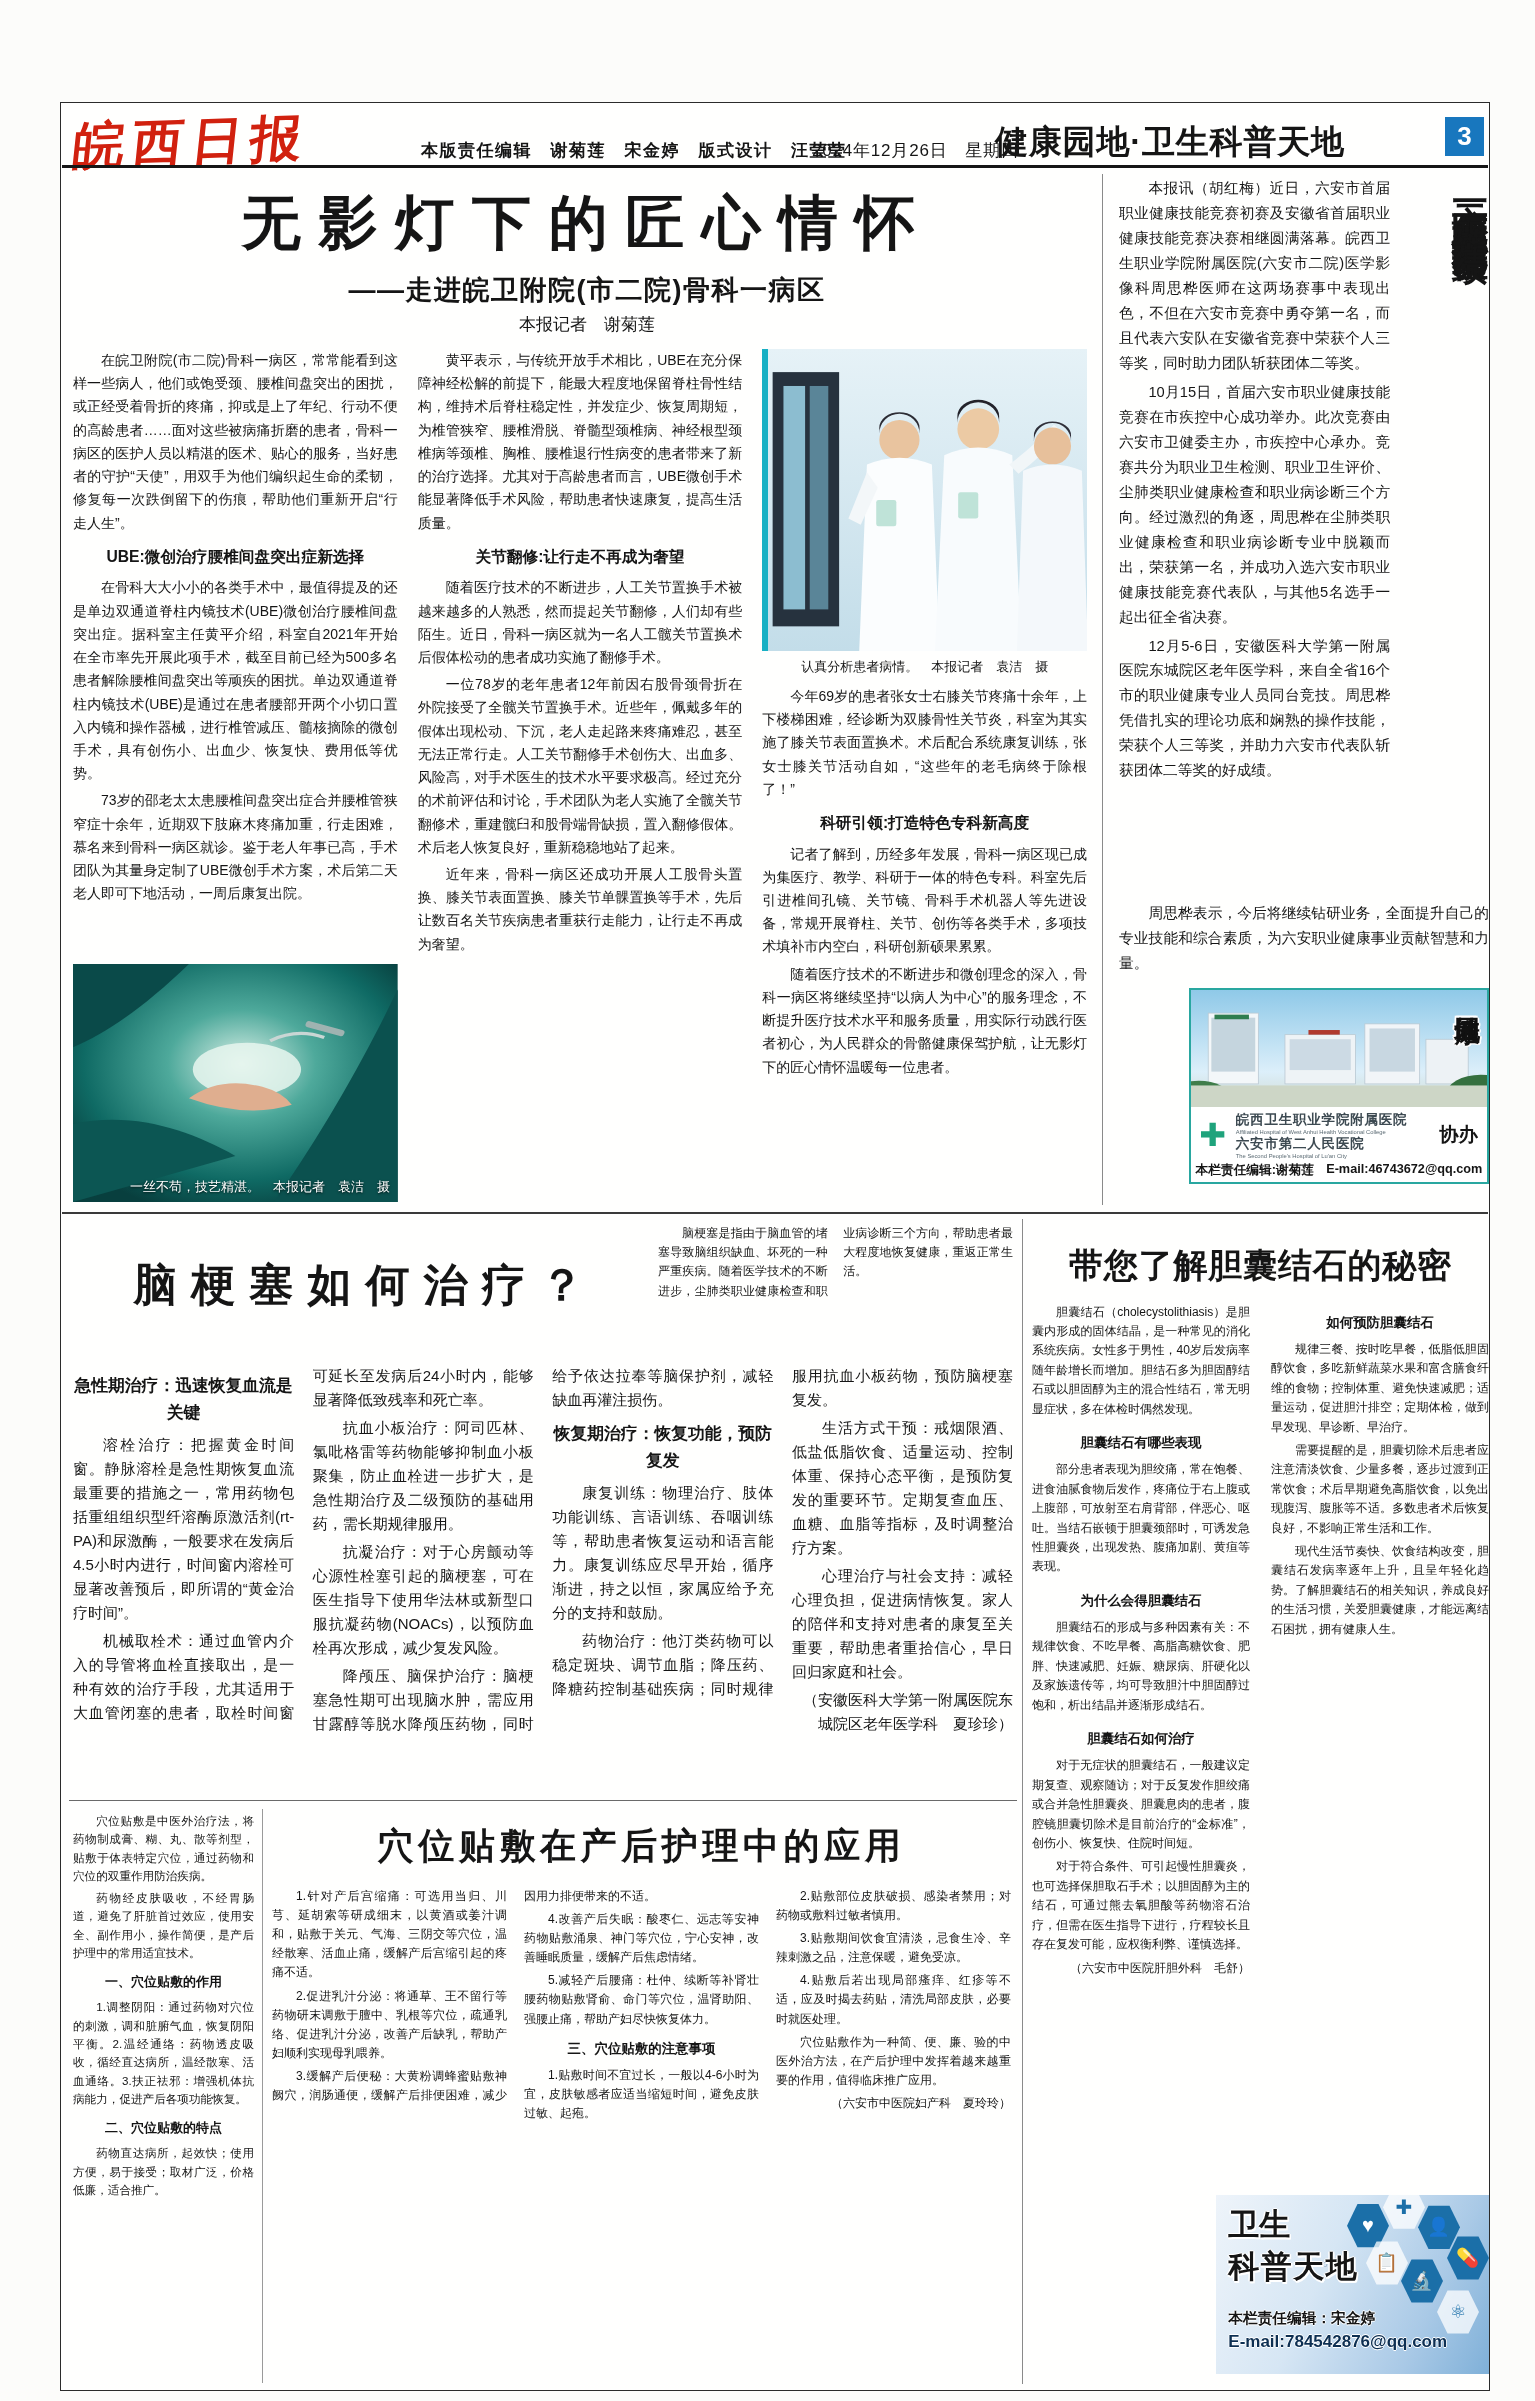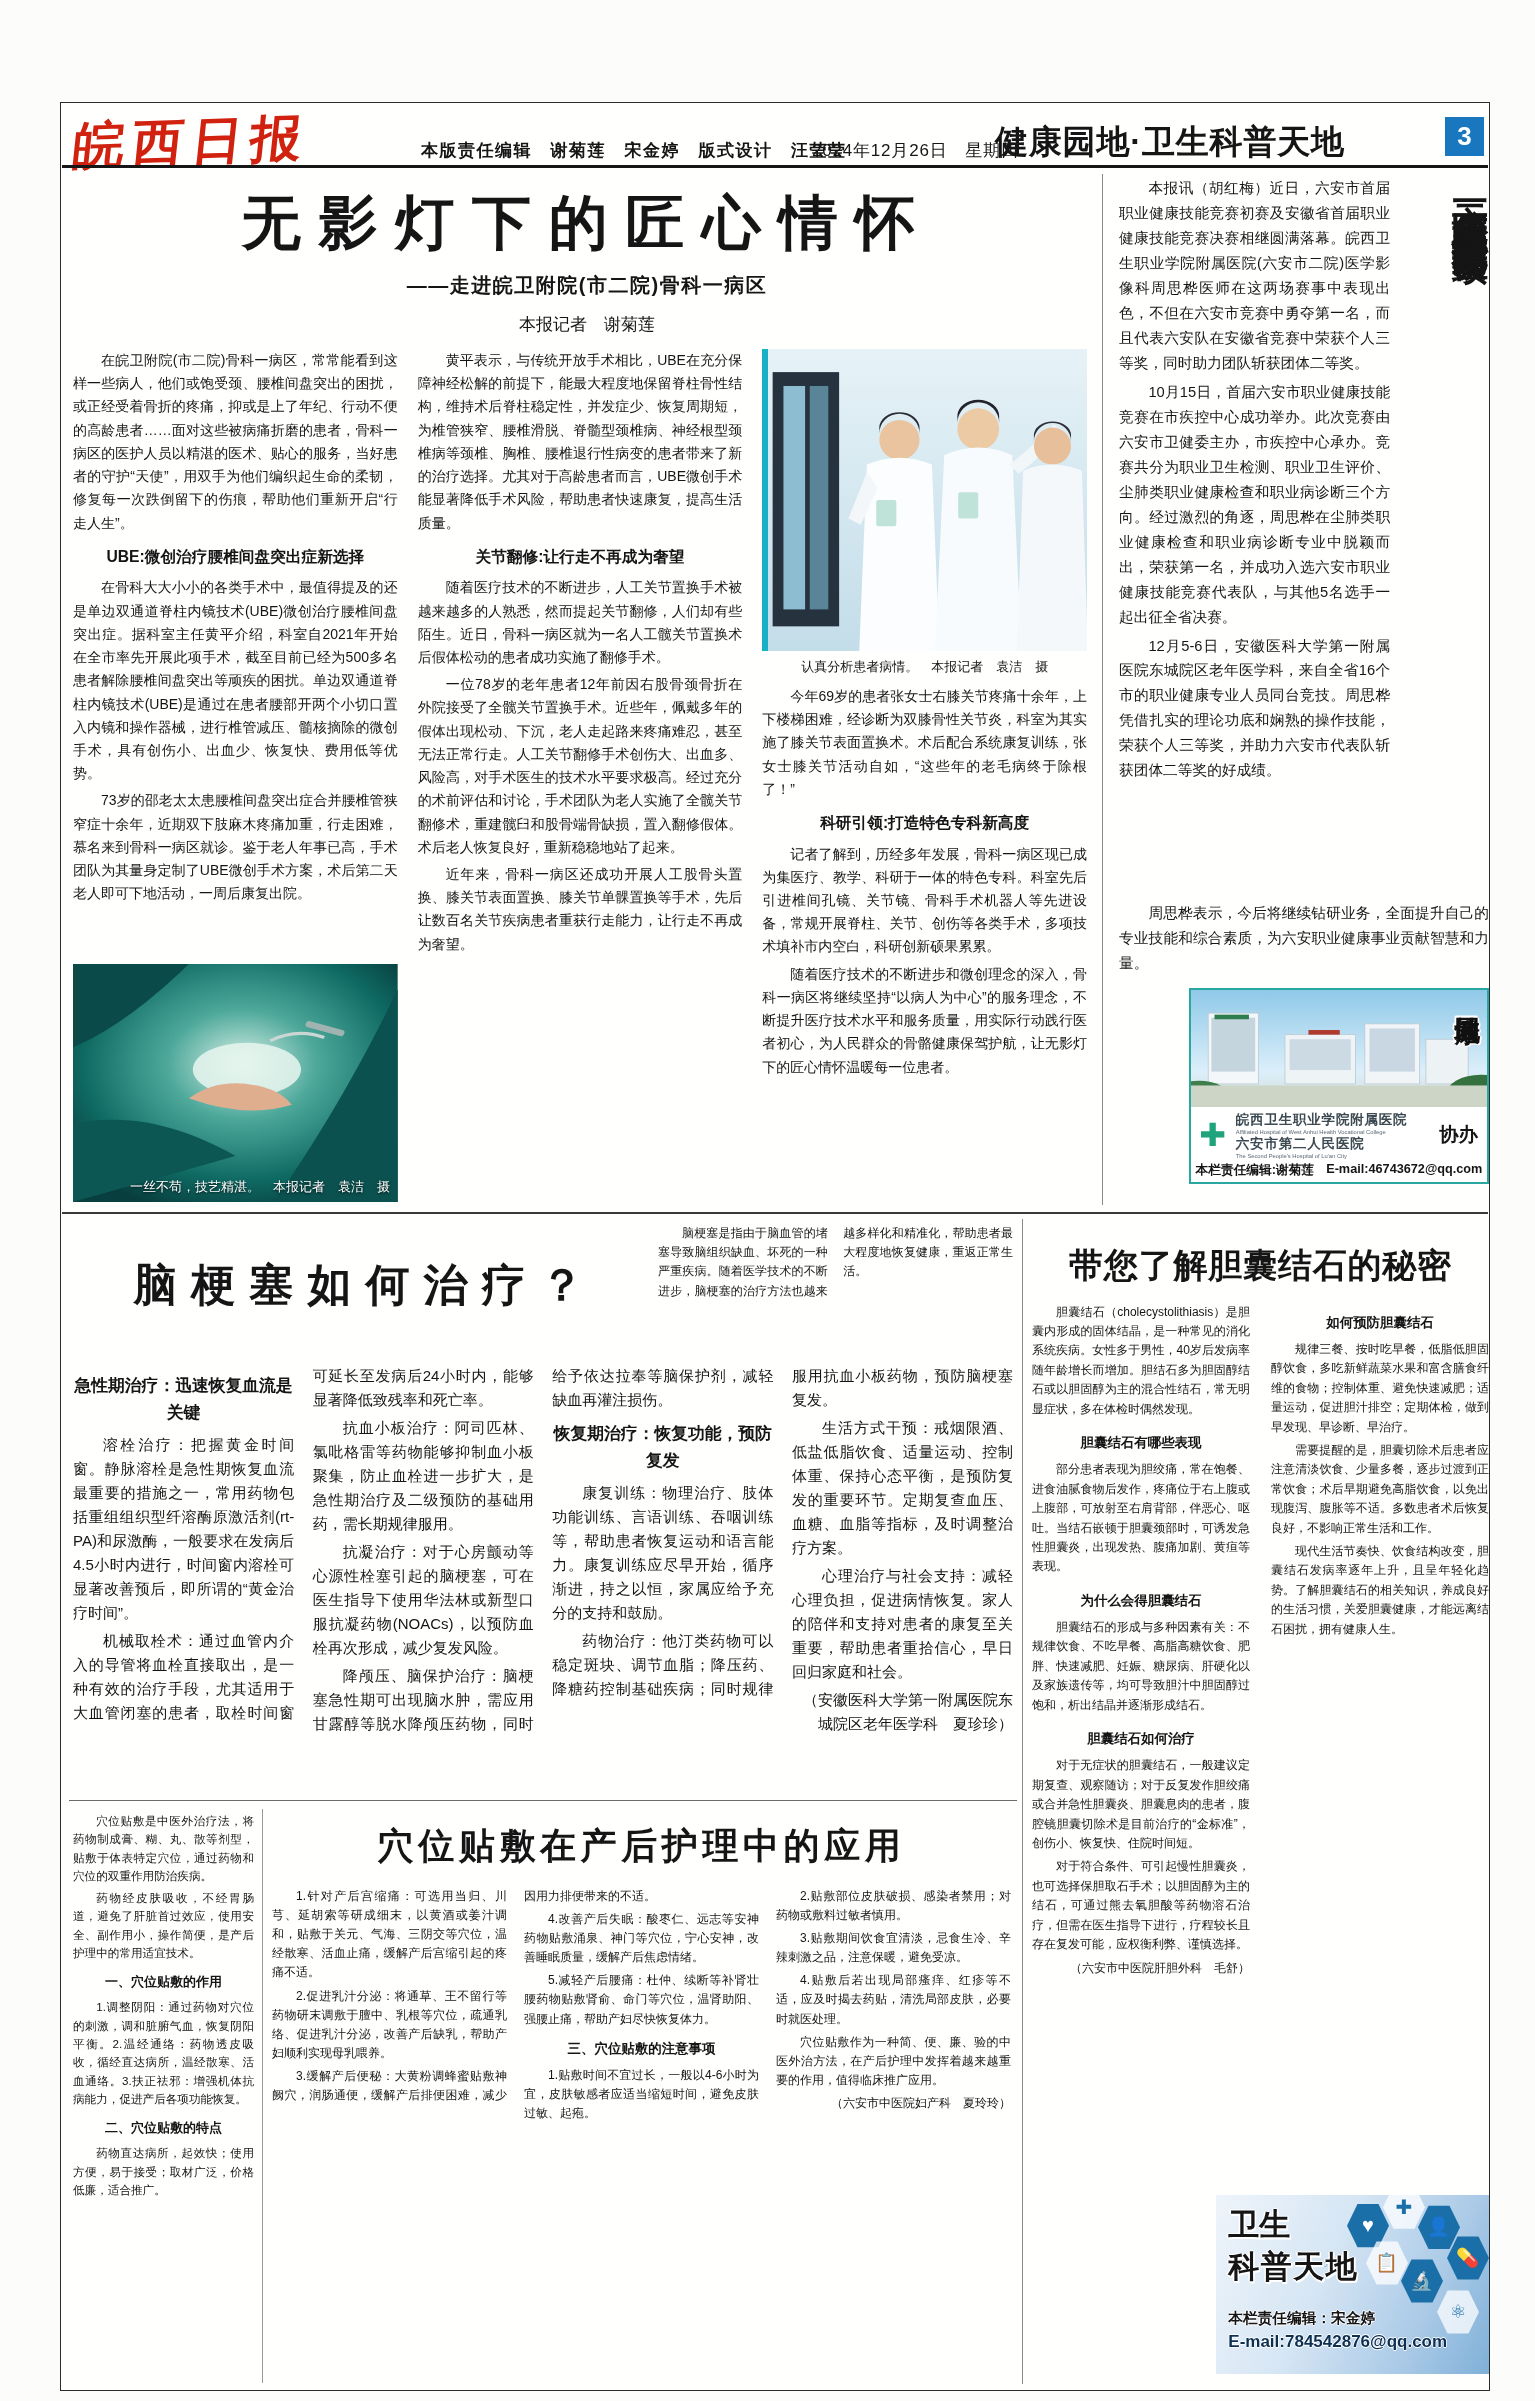--- a/index.html
+++ b/index.html
@@ -15,21 +15,21 @@
   .section-title{left:995px;top:120px;font-size:33px;font-weight:900;letter-spacing:0.8px;white-space:nowrap;}
   .pagenum{left:1445px;top:117px;width:39px;height:39px;background:#1877be;color:#fff;font-size:26px;
            font-weight:800;display:flex;align-items:center;justify-content:center;}
   .header-rule{left:62px;top:165px;width:1426px;height:3.1px;background:#161616;}
   
   .para{margin:0 0 3.9px;text-indent:2em;text-align:justify;}
   .subhead{margin:9.3px 0 6.2px;text-align:center;font-weight:900;font-size:1.12em;text-indent:0;}
   .attr{text-align:right;text-indent:0;}
   
   .main-title{left:83px;top:184px;width:1008px;text-align:center;font-size:59px;font-weight:900;letter-spacing:.30em;white-space:nowrap;}
-  .main-subtitle{left:83px;top:272px;width:1008px;text-align:center;font-size:20px;font-weight:800;letter-spacing:1.5px;}
+  .main-subtitle{left:83px;top:272px;width:1008px;text-align:center;font-size:27px;font-weight:800;letter-spacing:1.5px;}
   .main-byline{left:83px;top:313px;width:1008px;text-align:center;font-size:17px;}
   .main-cols{left:73px;top:349px;width:1014px;height:853px;display:flex;gap:20px;font-size:14px;line-height:1.66;}
   .mcol{flex:1;overflow:hidden;display:flex;flex-direction:column;}
   .photo{position:relative;width:100%;overflow:hidden;}
   .photo svg{display:block;width:100%;height:100%;}
   .photo-main{height:302px;border-left:6.2px solid #18b0c4;}
   .photo-surgery{height:238px;margin-top:auto;}
   .photo-caption{font-size:13px;text-align:center;margin:4.6px 0 7.7px;text-indent:0;}
   .overlay-caption{position:absolute;right:7.7px;bottom:4.6px;color:#fff;font-size:13px;text-shadow:0 0.8px 2.3px rgba(0,0,0,.85);}
   
@@ -254,21 +254,21 @@
 
   <div class="abs hrule1"></div>
   <div class="abs vdiv2"></div>
   <div class="abs hrule2"></div>
   <div class="abs vdiv3"></div>
 
   <div class="abs stroke">
     <div class="stroke-head-row">
       <div class="stroke-title">脑梗塞如何治疗？</div>
       <div class="stroke-intro">
-          <p class="para">脑梗塞是指由于脑血管的堵塞导致脑组织缺血、坏死的一种严重疾病。随着医学技术的不断进步，脑梗塞的治疗方法也越来越多样化和精准化，帮助患者最大程度地恢复健康，重返正常生活。</p>
+          <p class="para">脑梗塞是指由于脑血管的堵塞导致脑组织缺血、坏死的一种严重疾病。随着医学技术的不断进步，尘肺类职业健康检查和职业病诊断三个方向，帮助患者最大程度地恢复健康，重返正常生活。</p>
         </div>
     </div>
     <div class="stroke-cols">
         <h4 class="subhead">急性期治疗：迅速恢复血流是关键</h4>
         <p class="para">溶栓治疗：把握黄金时间窗。静脉溶栓是急性期恢复血流最重要的措施之一，常用药物包括重组组织型纤溶酶原激活剂(rt-PA)和尿激酶，一般要求在发病后4.5小时内进行，时间窗内溶栓可显著改善预后，即所谓的“黄金治疗时间”。</p>
         <p class="para">机械取栓术：通过血管内介入的导管将血栓直接取出，是一种有效的治疗手段，尤其适用于大血管闭塞的患者，取栓时间窗可延长至发病后24小时内，能够显著降低致残率和死亡率。</p>
         <p class="para">抗血小板治疗：阿司匹林、氯吡格雷等药物能够抑制血小板聚集，防止血栓进一步扩大，是急性期治疗及二级预防的基础用药，需长期规律服用。</p>
         <p class="para">抗凝治疗：对于心房颤动等心源性栓塞引起的脑梗塞，可在医生指导下使用华法林或新型口服抗凝药物(NOACs)，以预防血栓再次形成，减少复发风险。</p>
         <p class="para">降颅压、脑保护治疗：脑梗塞急性期可出现脑水肿，需应用甘露醇等脱水降颅压药物，同时给予依达拉奉等脑保护剂，减轻缺血再灌注损伤。</p>
         <h4 class="subhead">恢复期治疗：恢复功能，预防复发</h4>

